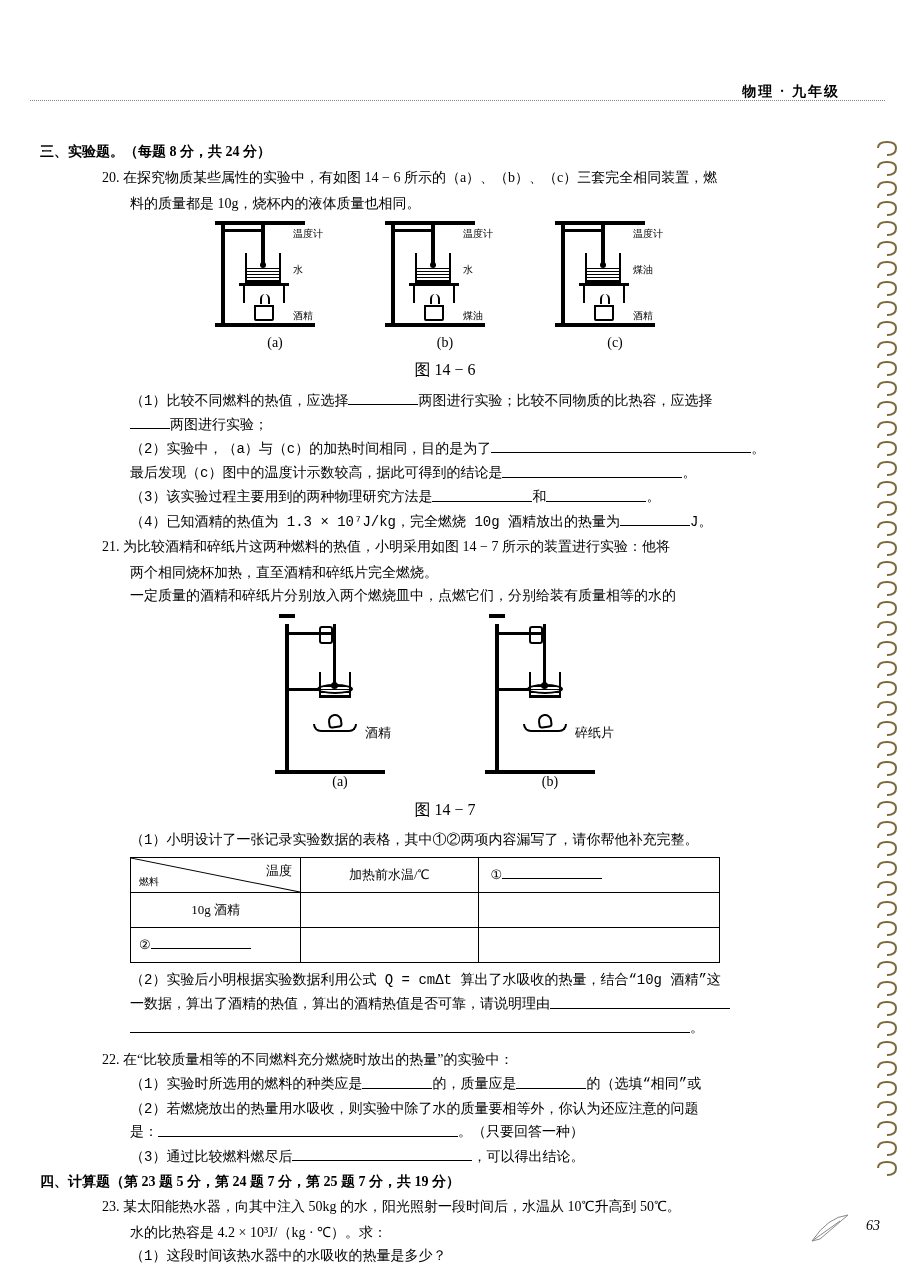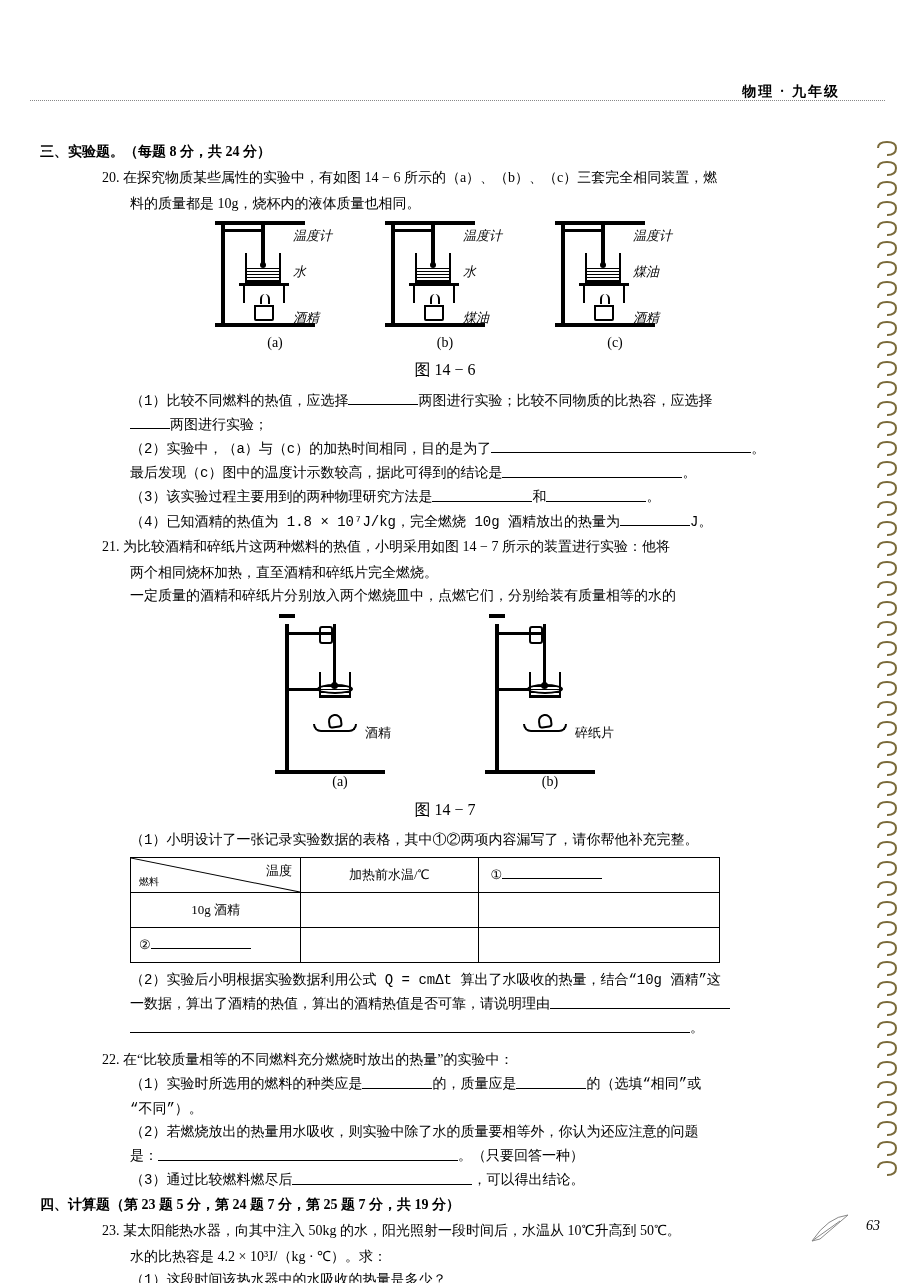--- a/index.html
+++ b/index.html
@@ -77,21 +77,21 @@
   .therm { position:absolute; top:2px; left:56px; width:4px; height:42px; background:#000;}
   .therm::after{content:"";position:absolute;bottom:-3px;left:-1px;width:6px;height:6px;background:#000;border-radius:50%;}
   .beaker { position:absolute; top:32px; left:40px; width:36px; height:30px; border:2px solid #000; border-top:none;}
   .liquid { position:absolute; bottom:0; left:0; right:0; height:14px; background:repeating-linear-gradient(0deg,#000,#000 1px,transparent 1px,transparent 3px);}
   .tripod { position:absolute; top:62px; left:34px; width:50px; height:3px; background:#000;}
   .tripod::before,.tripod::after{content:"";position:absolute;top:0;width:2px;height:20px;background:#000;}
   .tripod::before{left:4px;} .tripod::after{right:4px;}
   .flame { position:absolute; top:76px; left:52px; width:14px; height:8px;}
   .flame::before{content:"";position:absolute;left:3px;top:-3px;width:6px;height:10px;border-left:2px solid #000;border-right:2px solid #000;border-radius:50% 50% 0 0;}
   .burner { position:absolute; top:84px; left:49px; width:20px; height:16px; border:2px solid #000; border-radius:0 0 2px 2px;}
-  .lab-r { position:absolute; font-size:13px;font-style:italic; }
+  .lab-r { position:absolute; font-size:10px; }
   .lab-sub { position:absolute; bottom:-18px; left:0; width:100%; text-align:center; font-size:14px;}
   
   .app2 {
     width:150px; height:160px; position:relative;
   }
   .s2-base{position:absolute;bottom:0;left:10px;width:110px;height:4px;background:#000;}
   .s2-rod{position:absolute;bottom:0;left:20px;width:4px;height:150px;background:#000;}
   .s2-top{position:absolute;top:0;left:14px;width:16px;height:4px;background:#000;}
   .s2-clamp1{position:absolute;top:18px;left:24px;width:42px;height:3px;background:#000;}
   .s2-clamp1::before{content:"";position:absolute;right:-2px;top:-6px;width:10px;height:14px;border:2px solid #000;border-radius:3px;}
@@ -230,21 +230,21 @@
   <div class="sub">
     <span>（2）实验中，（a）与（c）的加热时间相同，目的是为了</span><span class="blank blank-xl"></span><span>。</span>
   </div>
   <div class="sub">
     <span>最后发现（c）图中的温度计示数较高，据此可得到的结论是</span><span class="blank blank-l"></span><span>。</span>
   </div>
   <div class="sub">
     <span>（3）该实验过程主要用到的两种物理研究方法是</span><span class="blank blank-m"></span><span>和</span><span class="blank blank-m"></span><span>。</span>
   </div>
   <div class="sub">
-    <span>（4）已知酒精的热值为 1.8 × 10⁷J/kg，完全燃烧 10g 酒精放出的热量为</span><span class="blank"></span><span>J。</span>
+    <span>（4）已知酒精的热值为 1.3 × 10⁷J/kg，完全燃烧 10g 酒精放出的热量为</span><span class="blank"></span><span>J。</span>
   </div>
 
   <div class="q">
     <span>21.</span>
     <span>为比较酒精和碎纸片这两种燃料的热值，小明采用如图 14 − 7 所示的装置进行实验：他将</span>
   </div>
   <div class="q-body">两个相同烧杯加热，直至酒精和碎纸片完全燃烧。</div>
   <div class="q-body">一定质量的酒精和碎纸片分别放入两个燃烧皿中，点燃它们，分别给装有质量相等的水的</div>
 
   <div class="fig-row" style="gap:60px">
@@ -321,21 +321,20 @@
     <span class="blank" style="min-width:560px"></span><span>。</span>
   </div>
 
   <div class="q" style="margin-top:6px">
     <span>22.</span>
     <span>在“比较质量相等的不同燃料充分燃烧时放出的热量”的实验中：</span>
   </div>
   <div class="sub">
     <span>（1）实验时所选用的燃料的种类应是</span><span class="blank"></span><span>的，质量应是</span><span class="blank"></span><span>的（选填“相同”或</span>
   </div>
-  <div class="sub">“不同”）。</div>
   <div class="sub">（2）若燃烧放出的热量用水吸收，则实验中除了水的质量要相等外，你认为还应注意的问题</div>
   <div class="sub">
     <span>是：</span><span class="blank" style="min-width:300px"></span><span>。（只要回答一种）</span>
   </div>
   <div class="sub">
     <span>（3）通过比较燃料燃尽后</span><span class="blank blank-l"></span><span>，可以得出结论。</span>
   </div>
 
   <div class="section-head" style="">四、计算题（第 23 题 5 分，第 24 题 7 分，第 25 题 7 分，共 19 分）</div>
 

